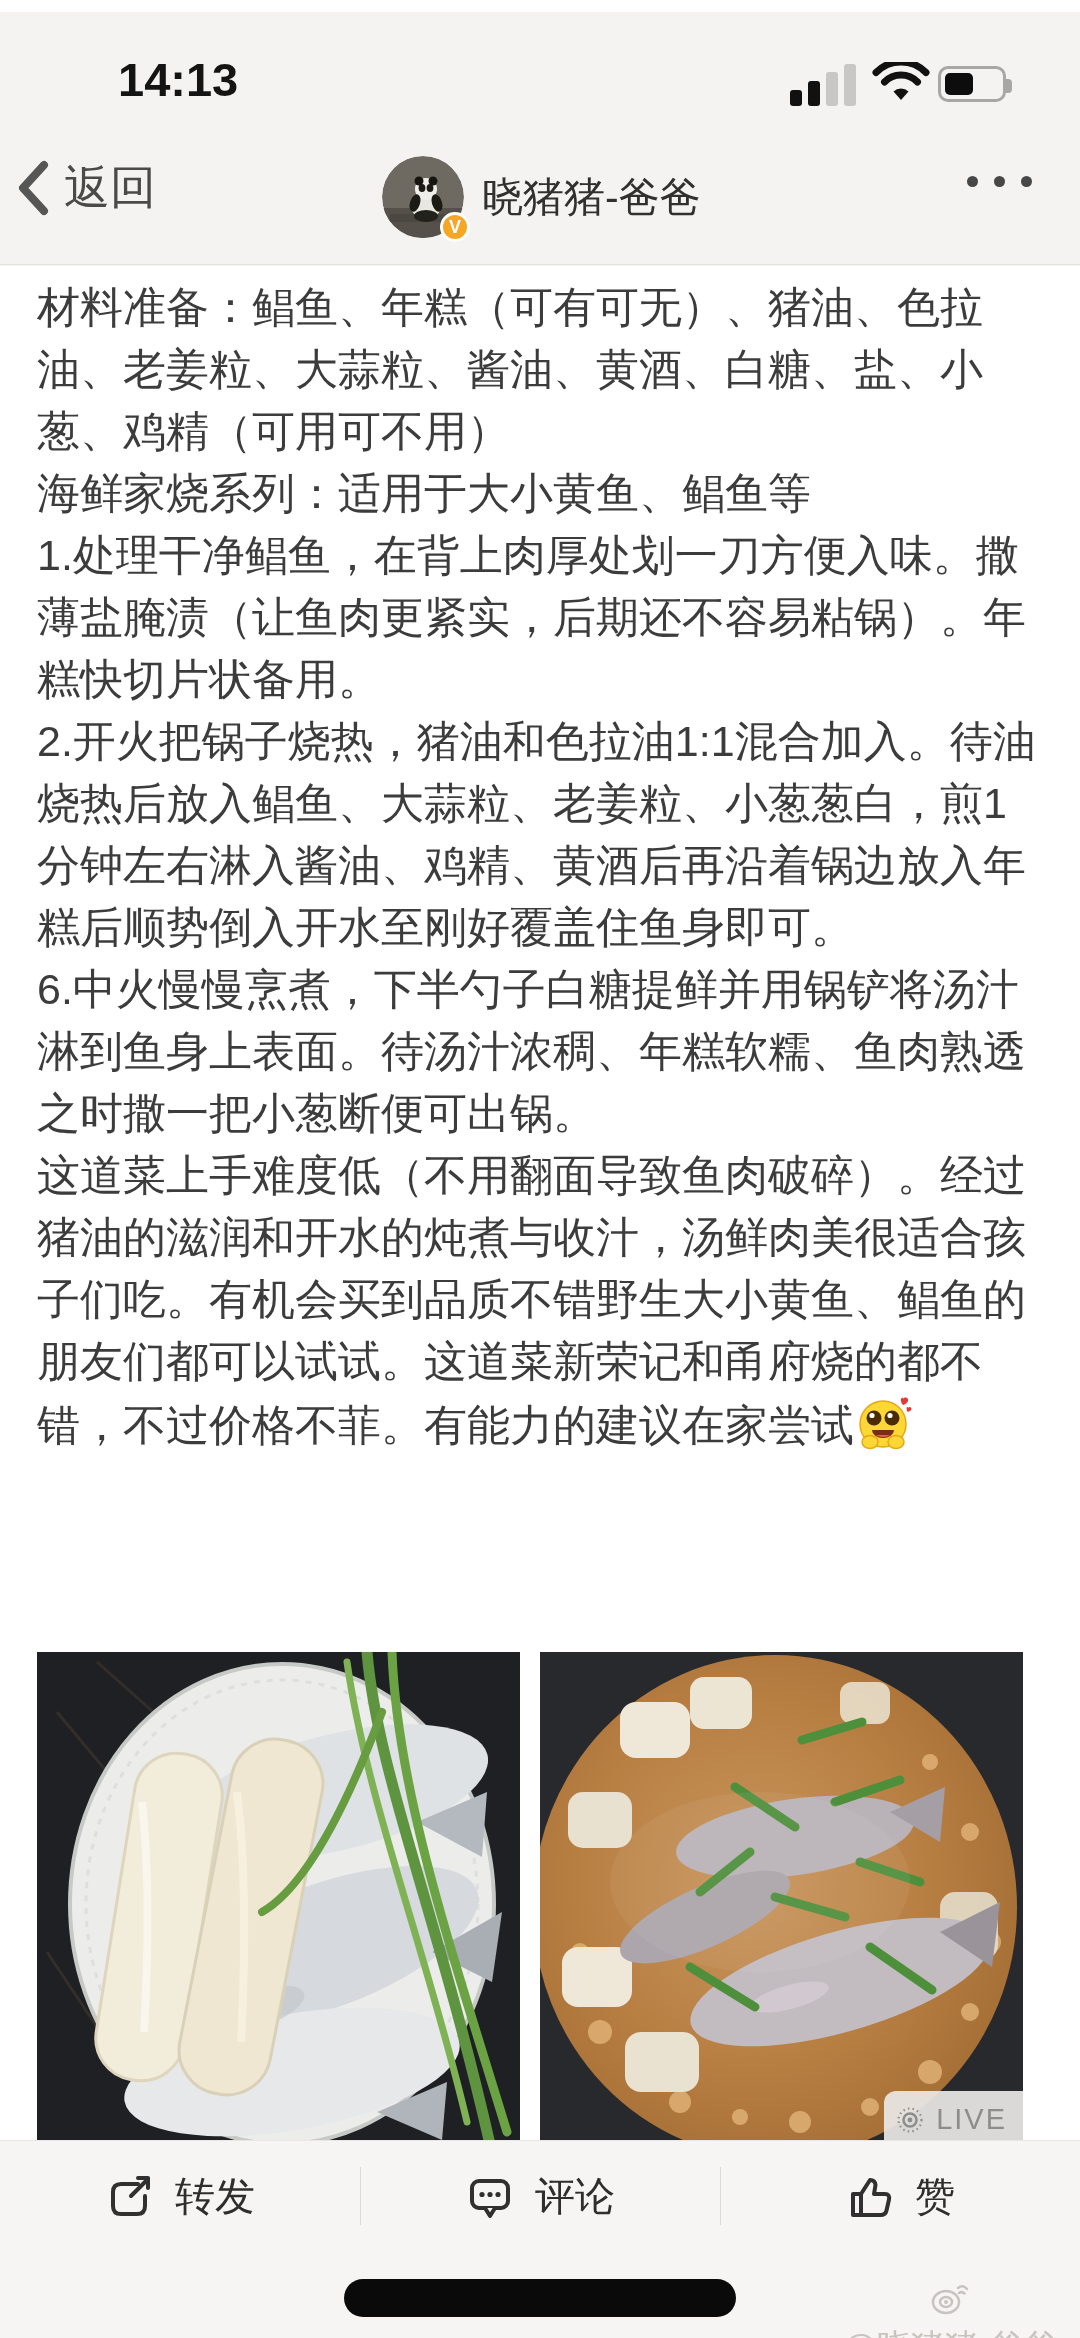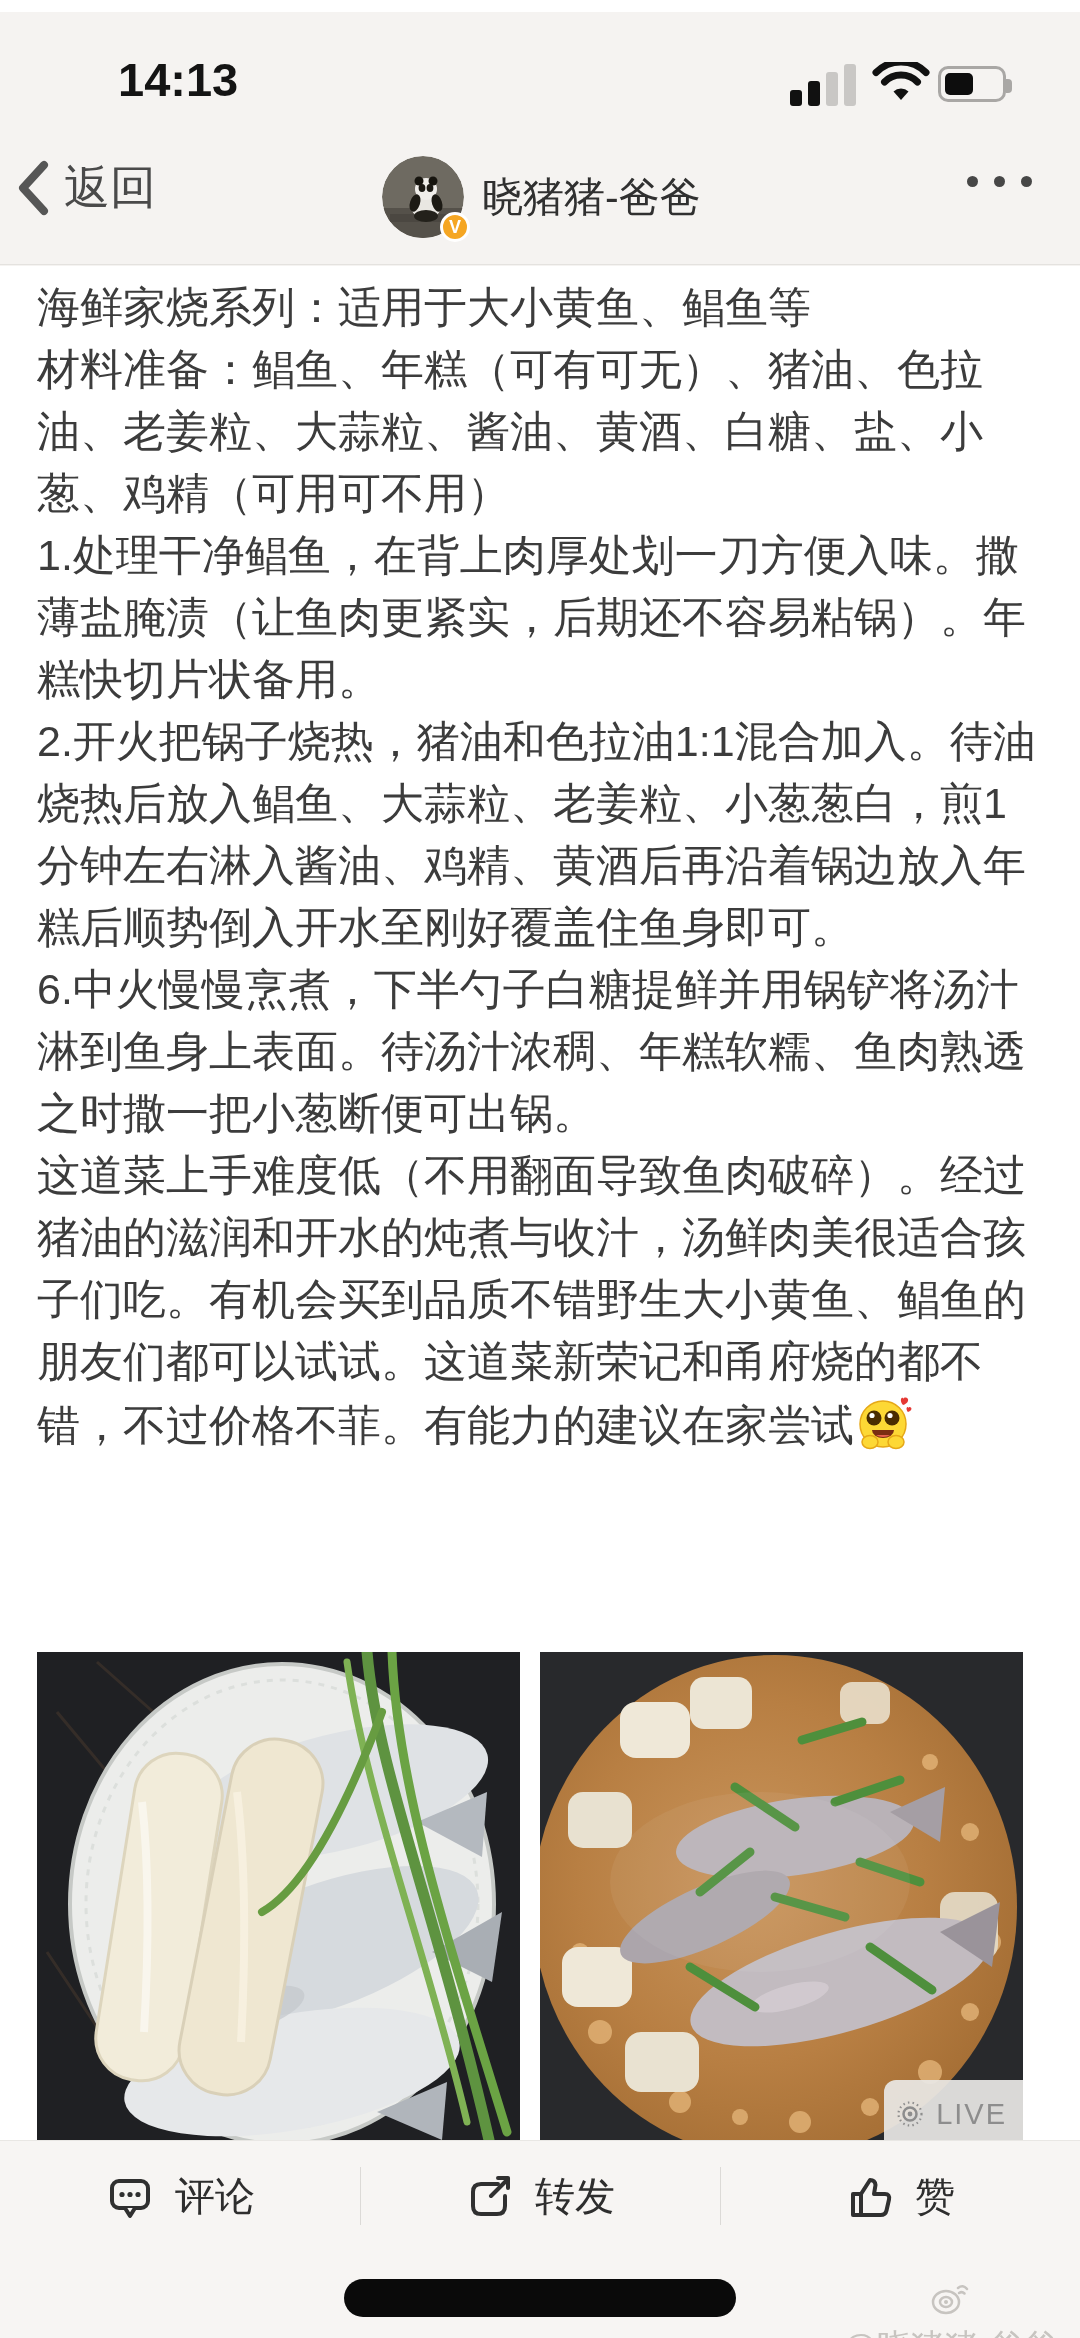--- a/index.html
+++ b/index.html
@@ -39,21 +39,21 @@
   .more i { width:11px; height:11px; border-radius:50%; background:#474747; }
   
   .content { position:absolute; top:254px; left:0; width:1080px; height:1874px; background:#ffffff; }
   .text { position:absolute; top:10px; left:37px; width:1006px; height:1370px; overflow:hidden;
           font-size:43px; line-height:62px; color:#3c3c3c; }
   .text p { margin:0; word-break:break-all; }
   .emoji { display:inline-block; width:58px; height:58px; vertical-align:-10px; margin-left:2px; }
   
   .photos { position:absolute; top:1386px; left:37px; display:flex; gap:20px; }
   .photo { position:relative; width:483px; height:488px; overflow:hidden; background:#202124; cursor:pointer; }
-  .live { position:absolute; right:0; bottom:0; height:60px; padding:8px 16px 0 10px;
+  .live { position:absolute; right:0; bottom:0; height:49px; padding:8px 16px 0 10px;
           background:rgba(233,232,230,.92); border-radius:12px 0 0 0;
           display:flex; align-items:center; gap:10px; }
   .live span { font-size:29px; color:#8d8d8d; letter-spacing:2px; }
   
   .toolbar { position:absolute; top:2128px; left:0; width:1080px; height:112px;
              background:#f7f5f3; border-top:1px solid #e9e7e4; display:flex; }
   .tb-btn { flex:1; display:flex; align-items:center; justify-content:center; gap:20px; cursor:pointer; position:relative; }
   .tb-btn + .tb-btn::before { content:""; position:absolute; left:0; top:26px; width:1px; height:58px; background:#dcdad7; }
   .tb-label { font-size:40px; color:#2e2e2e; }
   
@@ -119,22 +119,22 @@
 
     <div class="more">
         <i></i>
         <i></i>
         <i></i>
       </div>
   </div>
 
   <div class="content">
     <div class="text">
+      <p>材料准备：鲳鱼、年糕（可有可无）、猪油、色拉油、老姜粒、大蒜粒、酱油、黄酒、白糖、盐、小葱、鸡精（可用可不用）</p>
       <p>海鲜家烧系列：适用于大小黄鱼、鲳鱼等</p>
-      <p>材料准备：鲳鱼、年糕（可有可无）、猪油、色拉油、老姜粒、大蒜粒、酱油、黄酒、白糖、盐、小葱、鸡精（可用可不用）</p>
       <p>1.处理干净鲳鱼，在背上肉厚处划一刀方便入味。撒薄盐腌渍（让鱼肉更紧实，后期还不容易粘锅）。年糕快切片状备用。</p>
       <p>2.开火把锅子烧热，猪油和色拉油1:1混合加入。待油烧热后放入鲳鱼、大蒜粒、老姜粒、小葱葱白，煎1分钟左右淋入酱油、鸡精、黄酒后再沿着锅边放入年糕后顺势倒入开水至刚好覆盖住鱼身即可。</p>
       <p>6.中火慢慢烹煮，下半勺子白糖提鲜并用锅铲将汤汁淋到鱼身上表面。待汤汁浓稠、年糕软糯、鱼肉熟透之时撒一把小葱断便可出锅。</p>
       <p><span>这道菜上手难度低（不用翻面导致鱼肉破碎）。经过猪油的滋润和开水的炖煮与收汁，汤鲜肉美很适合孩子们吃。有机会买到品质不错野生大小黄鱼、鲳鱼的朋友们都可以试试。这道菜新荣记和甬府烧的都不错，不过价格不菲。有能力的建议在家尝试</span><span class="emoji"><svg width="58" height="58" viewBox="0 0 58 58">
         <circle cx="27" cy="32" r="23" fill="#fdd835" stroke="#e6a817" stroke-width="1.5"></circle>
         <ellipse cx="14" cy="50" rx="8" ry="6.5" fill="#fdd835" stroke="#e6a817" stroke-width="1.5"></ellipse>
         <ellipse cx="40" cy="50" rx="8" ry="6.5" fill="#fdd835" stroke="#e6a817" stroke-width="1.5"></ellipse>
         <circle cx="18" cy="26" r="7.5" fill="#4a2c00"></circle>
         <circle cx="36" cy="26" r="7.5" fill="#4a2c00"></circle>
         <circle cx="16" cy="23.5" r="2.6" fill="#fff"></circle>
@@ -239,35 +239,35 @@
           </svg>
           <span>LIVE</span>
         </div>
       </div>
     </div>
   </div>
 
   <div class="toolbar">
     <div class="tb-btn">
       <svg width="50" height="50" viewBox="0 0 50 50">
+        <path d="M33 12 H16 q-8 0 -8 8 v14 q0 8 8 8 h16 q8 0 8 -8 V24" fill="none" stroke="#303030" stroke-width="4" stroke-linecap="round"></path>
+        <path d="M26 24 L43 7" fill="none" stroke="#303030" stroke-width="4" stroke-linecap="round"></path>
+        <path d="M33 6 h10 v10" fill="none" stroke="#303030" stroke-width="4" stroke-linecap="round" stroke-linejoin="round"></path>
+      </svg>
+      <span class="tb-label">转发</span>
+    </div>
+    <div class="tb-btn">
+      <svg width="50" height="50" viewBox="0 0 50 50">
         <rect x="7" y="9" width="36" height="27" rx="7" fill="none" stroke="#303030" stroke-width="4"></rect>
         <path d="M20 36 L25 44 L30 36" fill="#f7f5f3" stroke="#303030" stroke-width="4" stroke-linejoin="round"></path>
         <circle cx="17" cy="22.5" r="2.6" fill="#303030"></circle>
         <circle cx="25" cy="22.5" r="2.6" fill="#303030"></circle>
         <circle cx="33" cy="22.5" r="2.6" fill="#303030"></circle>
       </svg>
       <span class="tb-label">评论</span>
-    </div>
-    <div class="tb-btn">
-      <svg width="50" height="50" viewBox="0 0 50 50">
-        <path d="M33 12 H16 q-8 0 -8 8 v14 q0 8 8 8 h16 q8 0 8 -8 V24" fill="none" stroke="#303030" stroke-width="4" stroke-linecap="round"></path>
-        <path d="M26 24 L43 7" fill="none" stroke="#303030" stroke-width="4" stroke-linecap="round"></path>
-        <path d="M33 6 h10 v10" fill="none" stroke="#303030" stroke-width="4" stroke-linecap="round" stroke-linejoin="round"></path>
-      </svg>
-      <span class="tb-label">转发</span>
     </div>
     <div class="tb-btn">
       <svg width="50" height="50" viewBox="0 0 50 50">
         <path d="M16 22 L25 8 q5 0 5.5 5 l-1.5 9 h11 q5 0 4 5.5 l-2.5 11 q-1 4.5 -6 4.5 H16 Z" fill="none" stroke="#303030" stroke-width="4" stroke-linejoin="round"></path>
         <path d="M8 22 h8 v21 h-8 z" fill="none" stroke="#303030" stroke-width="4" stroke-linejoin="round"></path>
       </svg>
       <span class="tb-label">赞</span>
     </div>
   </div>
 

